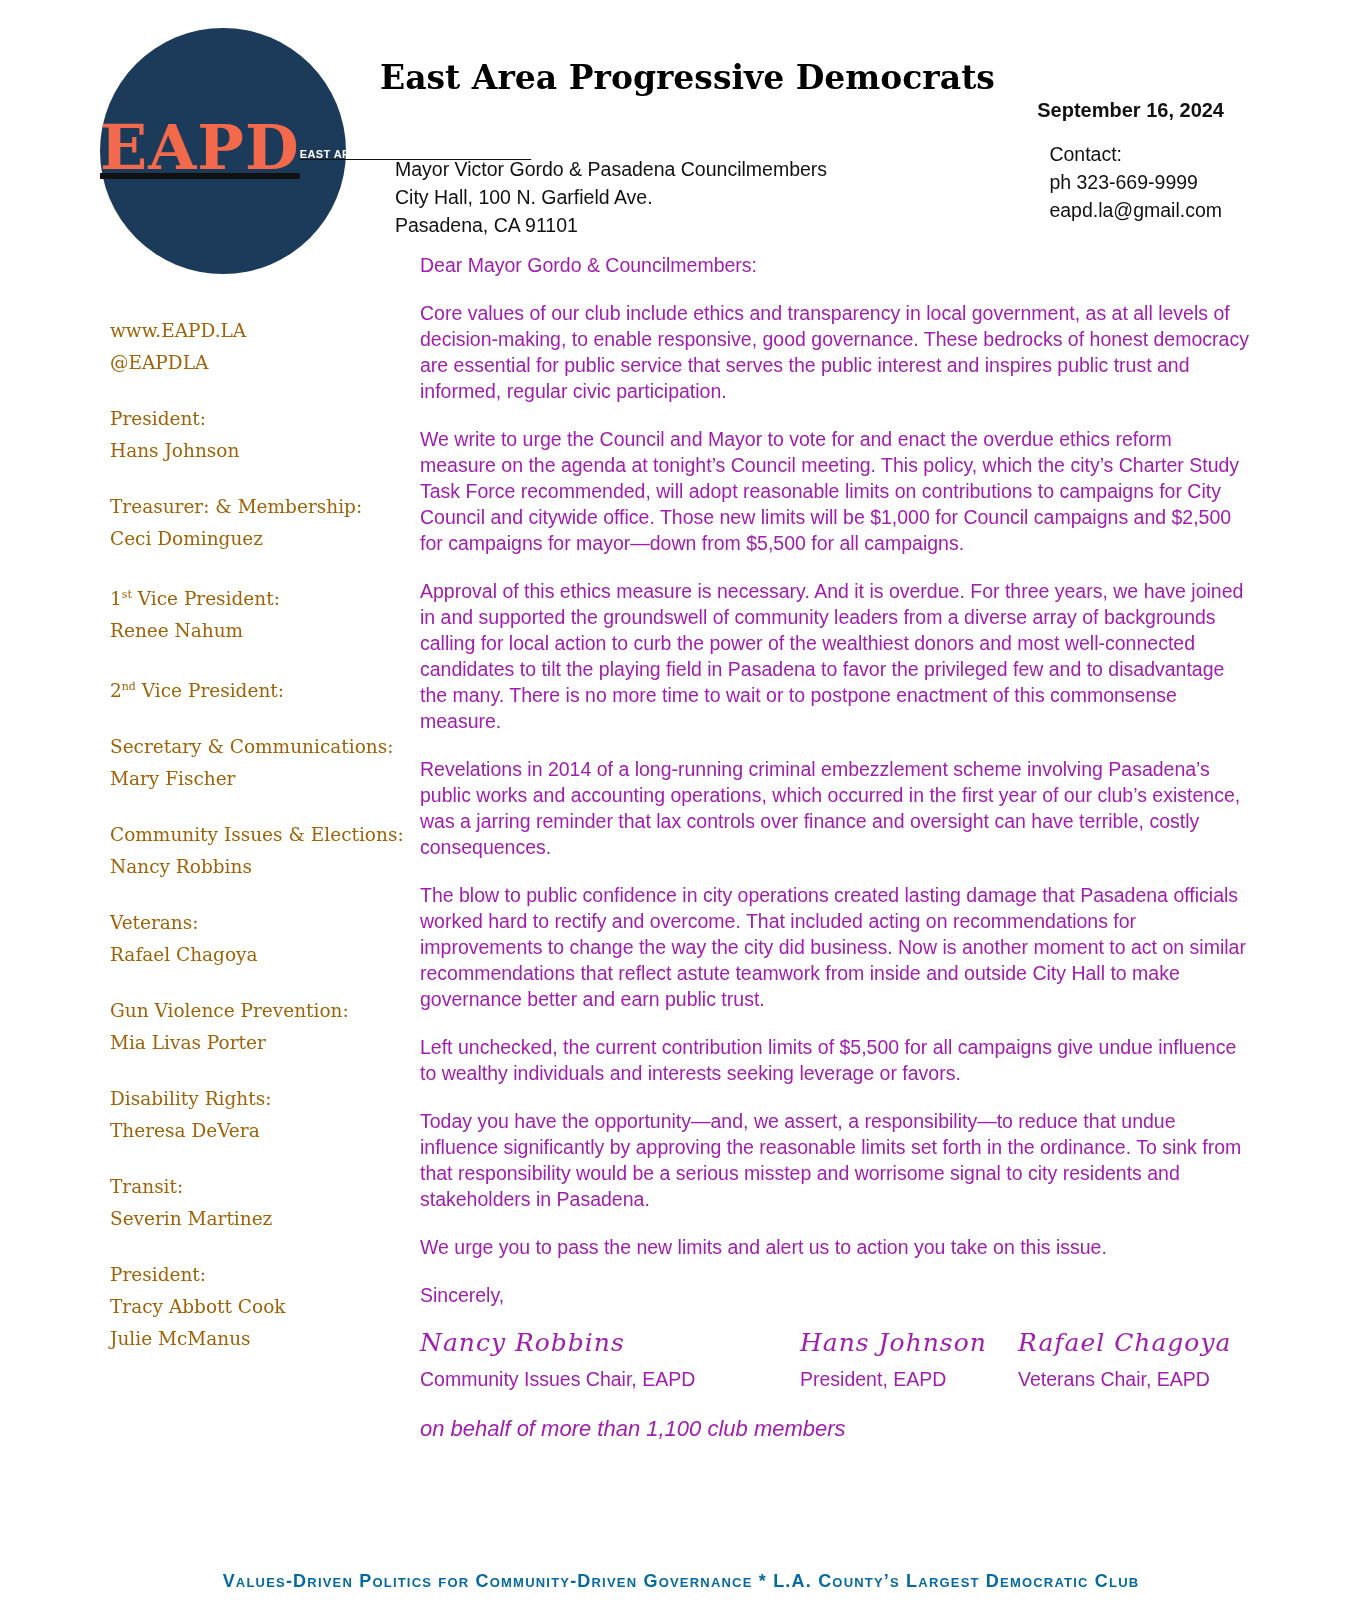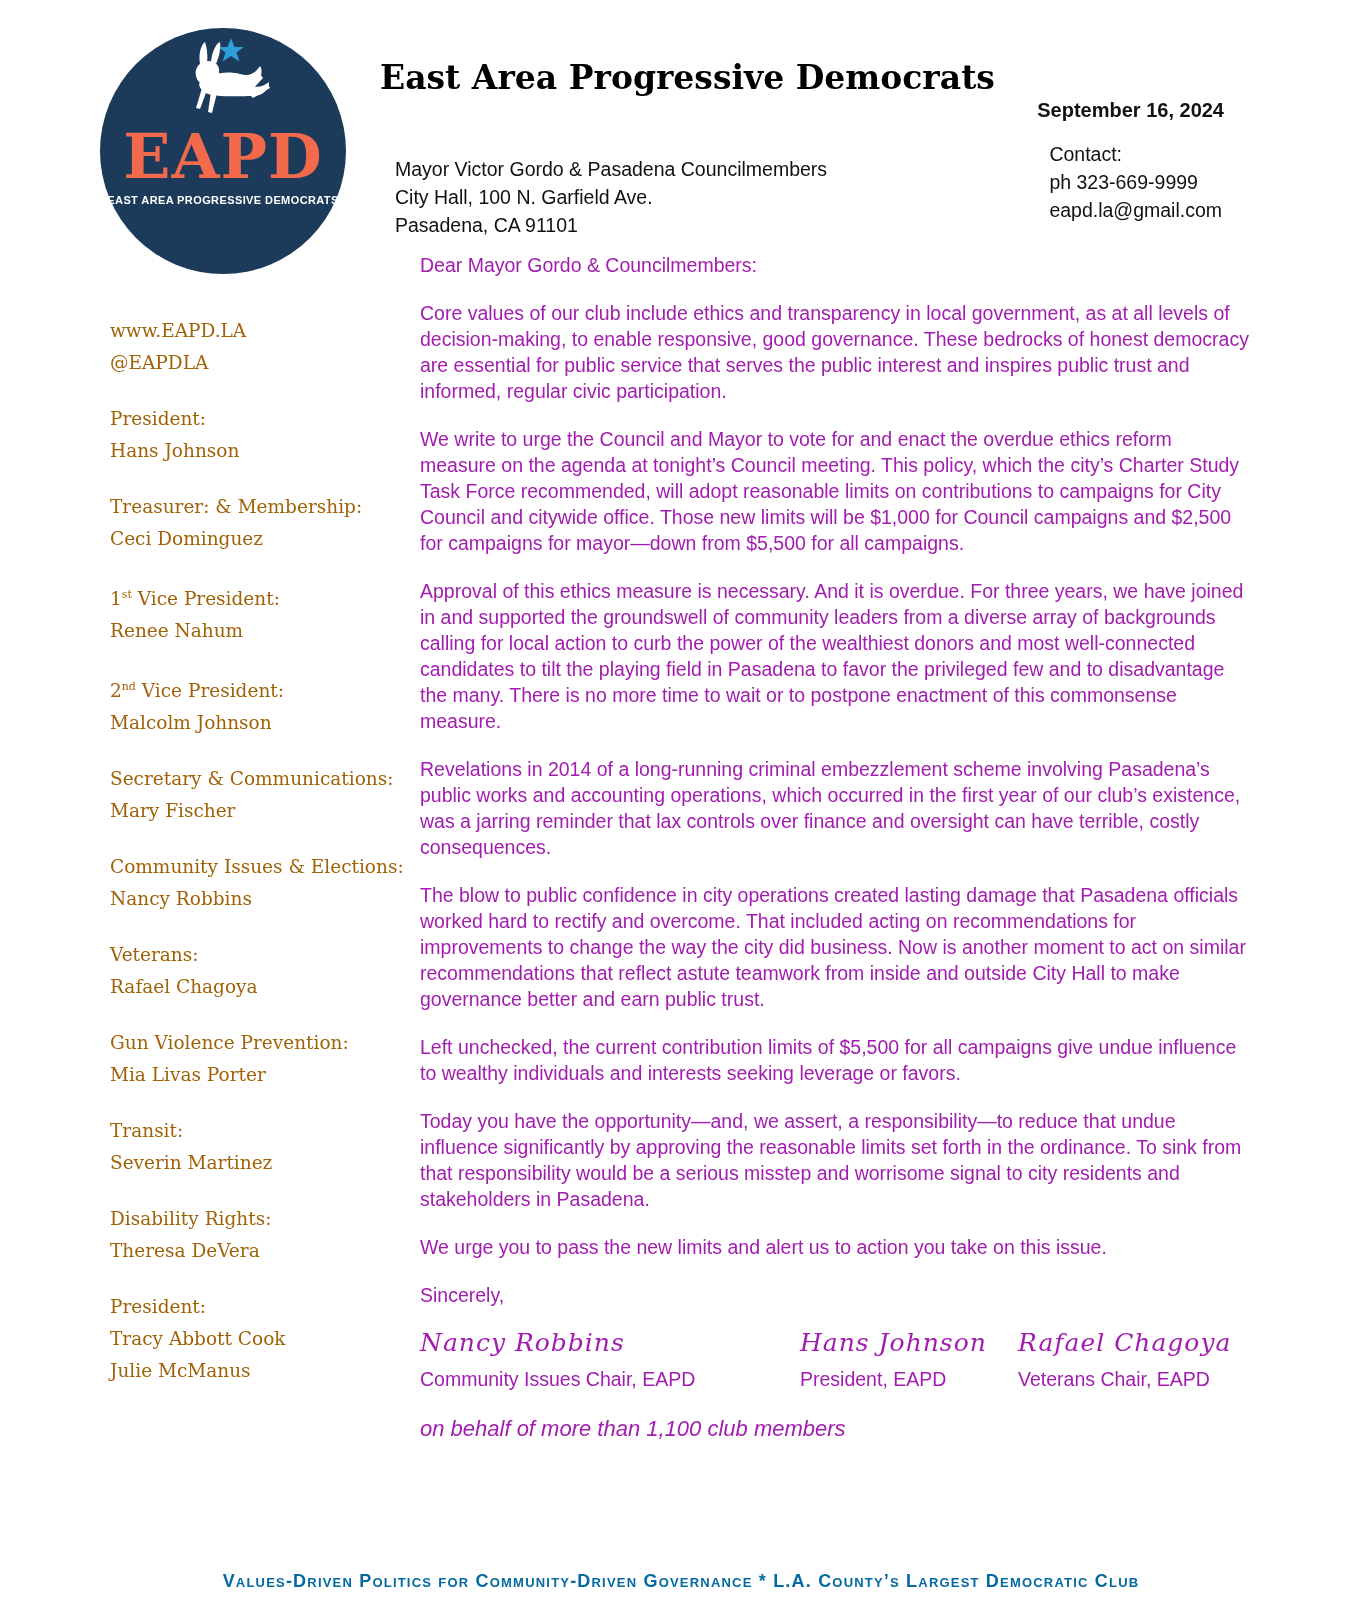--- a/index.html
+++ b/index.html
@@ -14,23 +14,24 @@
   }
 
   
   .logo {
     position: absolute;
     left: 100px; top: 28px;
     width: 246px; height: 246px;
     border-radius: 50%;
     background: #1c3b5a;
     display: flex;
-    flex-direction: column;
+    flex-direction: row;
     align-items: center;
     justify-content: flex-start;
+    text-decoration: underline;
   }
   .logo svg.donkey { margin-top: 8px; }
   .logo .acronym {
     font-family: "DejaVu Serif", serif;
     font-weight: 700;
     font-size: 62px;
     line-height: 1;
     color: #f2694c;
     letter-spacing: 1px;
     margin-top: -6px;
@@ -202,45 +203,44 @@
         <div class="group">
           <div>Treasurer: &amp; Membership:</div>
           <div>Ceci Dominguez</div>
         </div>
         <div class="group">
           <div>1<sup>st</sup> Vice President:</div>
           <div>Renee Nahum</div>
         </div>
         <div class="group">
           <div>2<sup>nd</sup> Vice President:</div>
-          <div>Malcolm Johnson</div>
         </div>
         <div class="group">
           <div>Secretary &amp; Communications:</div>
           <div>Mary Fischer</div>
         </div>
         <div class="group">
           <div>Community Issues &amp; Elections:</div>
           <div>Nancy Robbins</div>
         </div>
         <div class="group">
           <div>Veterans:</div>
           <div>Rafael Chagoya</div>
         </div>
         <div class="group">
           <div>Gun Violence Prevention:</div>
           <div>Mia Livas Porter</div>
         </div>
         <div class="group">
+          <div>Disability Rights:</div>
+          <div>Theresa DeVera</div>
+        </div>
+        <div class="group">
           <div>Transit:</div>
           <div>Severin Martinez</div>
-        </div>
-        <div class="group">
-          <div>Disability Rights:</div>
-          <div>Theresa DeVera</div>
         </div>
         <div class="group">
           <div>President:</div>
           <div>Tracy Abbott Cook</div>
           <div>Julie McManus</div>
         </div>
       </div>
   </div>
 
   <div class="letter">

